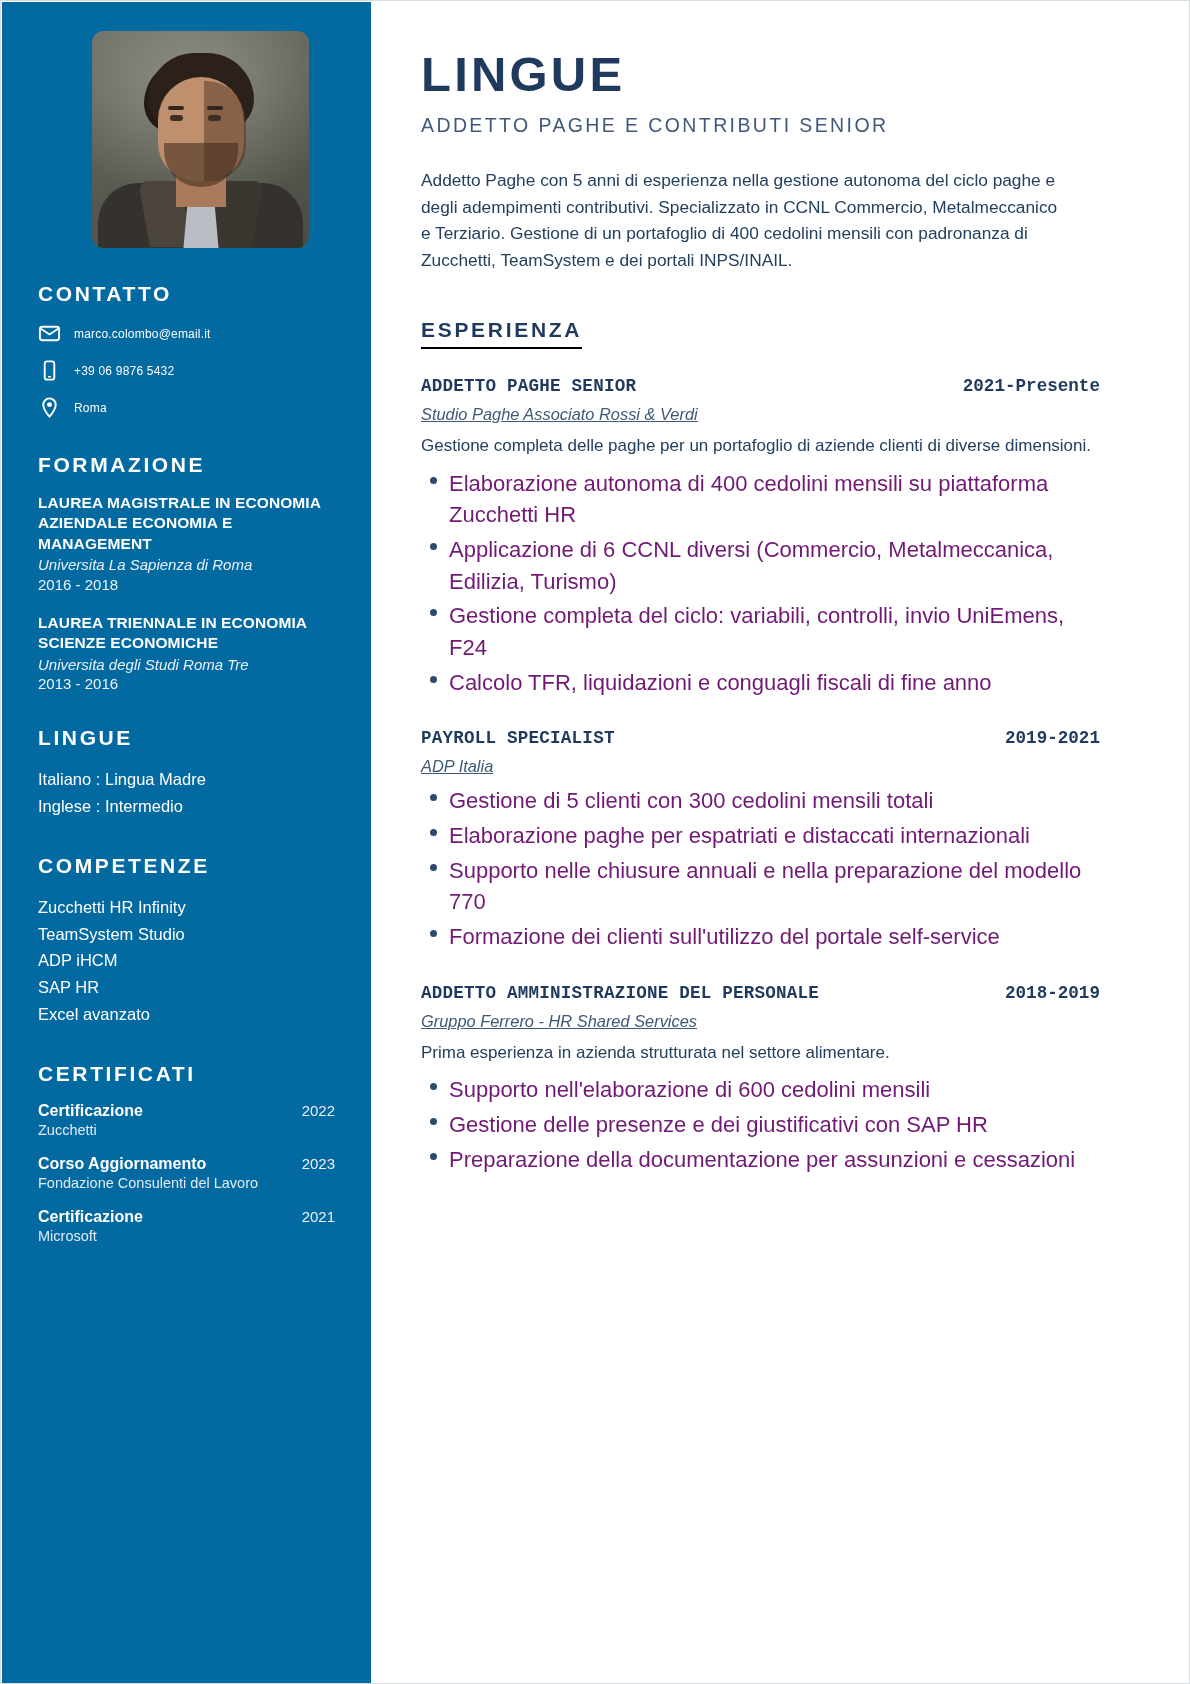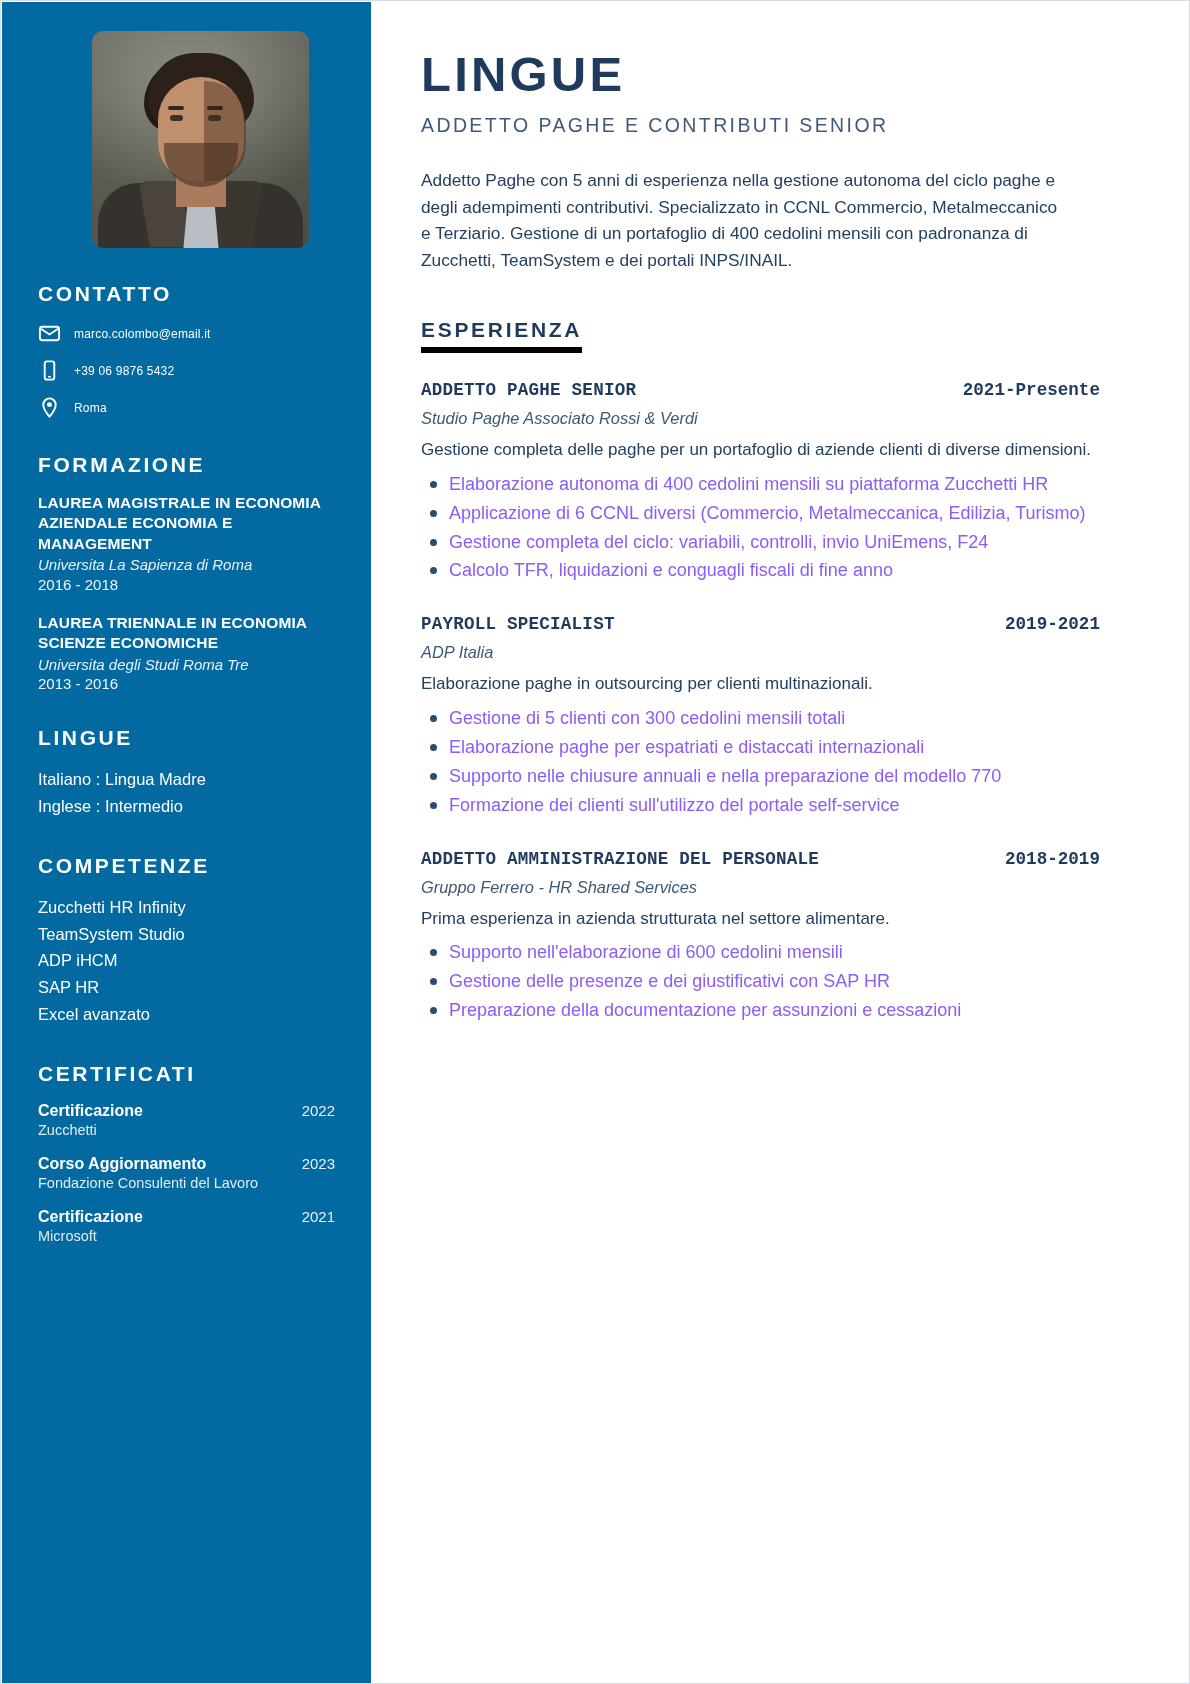--- a/index.html
+++ b/index.html
@@ -170,48 +170,48 @@
     max-width:640px;
   }
   .sec-h {
     font-size:21px;
     font-weight:bold;
     letter-spacing:2.7px;
     color:#1f3a5c;
     margin-top:44px;
     display:inline-block;
     padding-bottom:5px;
-    border-bottom:6px solid #000000;
+    border-bottom:2px solid #000000;
   }
   .exp { margin-top:27px; }
   .exp + .exp { margin-top:30px; }
   .exp-head {
     display:flex; justify-content:space-between; align-items:baseline;
     gap:18px;
     font-family:Liberation Mono, monospace;
   }
   .exp-role {
     font-size:17.6px; font-weight:bold; letter-spacing:.2px; color:#1f3a5c;
   }
   .exp-date {
     font-size:17.6px; font-weight:bold; color:#1f3a5c; white-space:nowrap;
   }
   .exp-company {
-    font-size:16.4px; font-style:italic; color:#3d5977; margin-top:9px;
+    font-size:16.4px; font-style:italic; color:#3d5977; margin-top:9px;text-decoration:underline;
   }
   .exp-desc {
     font-size:17px; line-height:1.45; color:#24405f; margin-top:10px;
   }
   .exp-bullets { list-style:none; margin-top:9px; }
   .exp-bullets li {
     position:relative;
     padding-left:28px;
-    font-size:18px;
+    font-size:22px;
     line-height:1.44;
-    color:#8b5cf6;
+    color:#701a75;
     margin-bottom:3px;
   }
   .exp-bullets li::before {
     content:"";
     position:absolute;
     left:9px; top:9px;
     width:7px; height:7px;
     border-radius:50%;
     background:#2b4a70;
   }
@@ -344,21 +344,20 @@
       </ul>
     </section>
 
     
     <section class="exp">
       <div class="exp-head">
         <span class="exp-role">PAYROLL SPECIALIST</span>
         <span class="exp-date">2019-2021</span>
       </div>
       <div class="exp-company">ADP Italia</div>
-      <div class="exp-desc">Elaborazione paghe in outsourcing per clienti multinazionali.</div>
       <ul class="exp-bullets">
         <li>Gestione di 5 clienti con 300 cedolini mensili totali</li>
         <li>Elaborazione paghe per espatriati e distaccati internazionali</li>
         <li>Supporto nelle chiusure annuali e nella preparazione del modello 770</li>
         <li>Formazione dei clienti sull'utilizzo del portale self-service</li>
       </ul>
     </section>
 
     
     <section class="exp">

